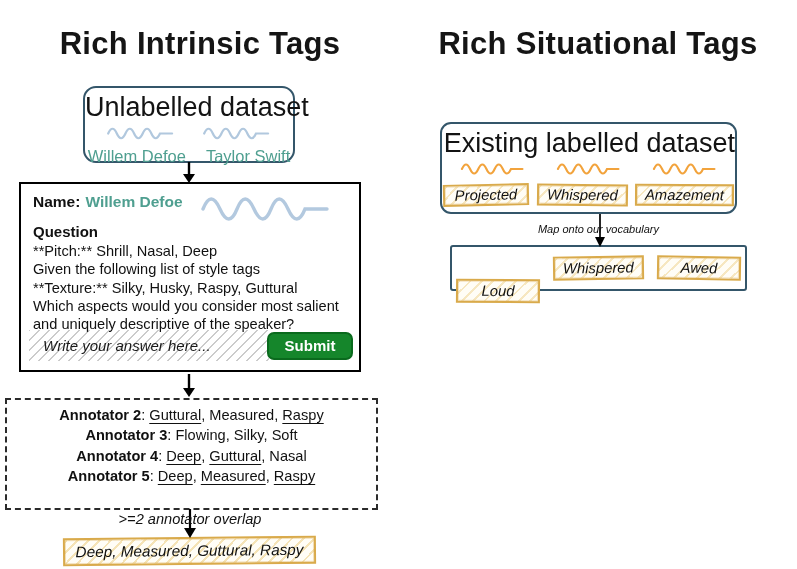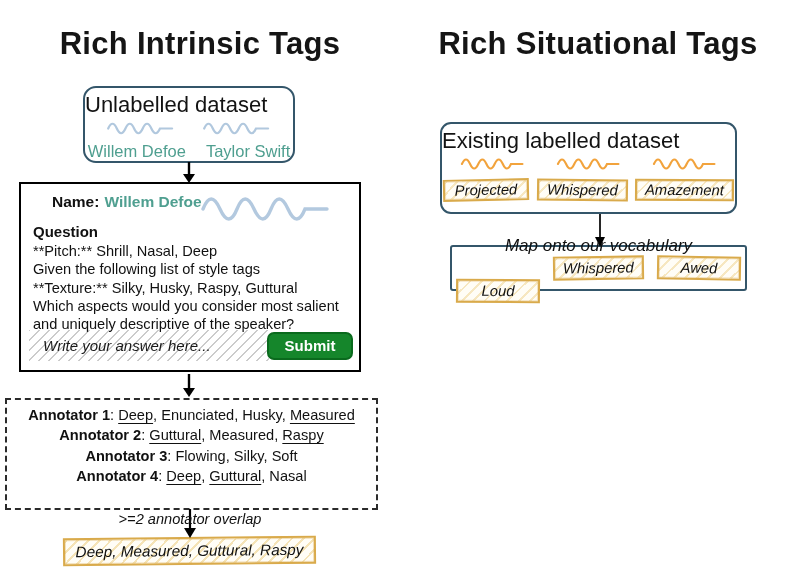--- a/index.html
+++ b/index.html
@@ -9,27 +9,27 @@
   }
   *{box-sizing:border-box;}
 
   .big-title{position:absolute;top:26px;font-size:31px;font-weight:bold;letter-spacing:.3px;text-align:center;color:#151515;}
   #title-left{left:8px;width:384px;}
   #title-right{left:402px;width:392px;}
 
   
   .round-box{position:absolute;border:2.5px solid #34566a;border-radius:13px;background:#fff;}
   #unlabelled-box{left:83px;top:86px;width:212px;height:77px;}
-  .box-title{text-align:left;font-size:22px;font-weight:500;margin-top:4px;white-space:nowrap;color:#131313;}
+  .box-title{text-align:right;font-size:27px;font-weight:500;margin-top:4px;white-space:nowrap;color:#131313;}
   .wave-row{display:flex;justify-content:center;align-items:center;gap:24px;margin-top:1px;}
   .name-row{display:flex;justify-content:center;gap:20px;font-size:16.5px;color:#4f9f90;margin-top:0;white-space:nowrap;}
 
   
   #question-box{position:absolute;left:19px;top:182px;width:342px;height:190px;border:2px solid #000;background:#fff;}
-  .q-name-row{position:absolute;left:12px;top:9px;font-size:15.5px;font-weight:bold;white-space:nowrap;margin-left:19px;}
+  .q-name-row{position:absolute;left:12px;top:9px;font-size:15.5px;font-weight:bold;white-space:nowrap;}
   .q-name-value{color:#4f9f90;margin-left:5px;}
   .q-wave{position:absolute;right:10px;top:3px;}
   .q-label{position:absolute;left:12px;top:39px;font-size:15px;font-weight:bold;}
   .q-lines{position:absolute;left:12px;top:58px;font-size:14.6px;line-height:18.3px;white-space:nowrap;}
   .q-answer{position:absolute;left:8px;top:146px;width:240px;height:31px;
     background:repeating-linear-gradient(135deg,rgba(70,70,70,.28) 0 1.4px,transparent 1.4px 7px);
     font-style:italic;font-size:15px;line-height:31px;padding-left:14px;white-space:nowrap;color:#1a1a1a;}
   .q-submit{position:absolute;left:246px;top:148px;width:86px;height:28px;background:#15862b;border:2px solid #0a6a1d;
     border-radius:7px;color:#fff;font-weight:bold;font-size:15px;text-align:center;line-height:24px;cursor:pointer;}
 
@@ -51,21 +51,21 @@
 
   
   #existing-box{left:440px;top:122px;width:297px;height:92px;border-radius:11px;}
   .tag-row{display:flex;justify-content:center;align-items:center;gap:8px;margin-top:2px;}
   .sketch-tag{border:2px solid #d9aa4b;background:#fffdf6 repeating-linear-gradient(135deg,rgba(233,196,106,.38) 0 2px,transparent 2px 8px);
     font-style:italic;font-size:14.8px;color:#111;padding:1px 8px;min-width:86px;text-align:center;white-space:nowrap;
     box-shadow:inset 0 0 0 1px rgba(217,170,75,.3);}
   .r1{transform:rotate(-1.2deg);} .r2{transform:rotate(.7deg);} .r3{transform:rotate(.4deg);}
   .r4{transform:rotate(.5deg);margin-top:45px;} .r5{transform:rotate(-.8deg);} .r6{transform:rotate(.9deg);}
 
-  #map-note{position:absolute;left:450px;top:236px;width:297px;text-align:center;font-style:italic;font-size:17px;z-index:2;}
+  #map-note{position:absolute;left:450px;top:223px;width:297px;text-align:center;font-style:italic;font-size:11px;z-index:2;}
   #vocab-box{position:absolute;left:450px;top:245px;width:297px;height:46px;border:2px solid #34566a;border-radius:3px;background:#fff;
     display:flex;justify-content:center;align-items:center;gap:13px;}
   #vocab-box .sketch-tag{padding:2px 8px;min-width:84px;}
 </style>
 </head>
 <body>
 
 <div id="canvas">
 
   <div class="big-title" id="title-right">Rich Situational Tags</div>
@@ -121,24 +121,24 @@
 
   <div class="arrow" style="left:182px;top:374px;">
     <svg width="14" height="23">
         <line x1="7" y1="0" x2="7" y2="15" stroke="#000" stroke-width="2.4"></line>
         <polygon points="1,14 13,14 7,23" fill="#000"></polygon>
       </svg>
   </div>
 
   <div id="annotator-box">
     <div>
-        <div class="ann-row"><span class="ann-label">Annotator 1</span>: <span class="u">Deep</span>, <span>Enunciated</span>, <span>Husky</span>, <span class="u">Measured</span></div>
         <div class="ann-row"><span class="ann-label">Annotator 2</span>: <span class="u">Guttural</span>, <span>Measured</span>, <span class="u">Raspy</span></div>
         <div class="ann-row"><span class="ann-label">Annotator 3</span>: <span>Flowing</span>, <span>Silky</span>, <span>Soft</span></div>
         <div class="ann-row"><span class="ann-label">Annotator 4</span>: <span class="u">Deep</span>, <span class="u">Guttural</span>, <span>Nasal</span></div>
+        <div class="ann-row"><span class="ann-label">Annotator 5</span>: <span class="u">Deep</span>, <span class="u">Measured</span>, <span class="u">Raspy</span></div>
       </div>
   </div>
 
   <div class="arrow" style="left:183px;top:509px;z-index:1;">
     <svg width="14" height="29">
         <line x1="7" y1="0" x2="7" y2="20" stroke="#000" stroke-width="2.2"></line>
         <polygon points="1,19 13,19 7,29" fill="#000"></polygon>
       </svg>
   </div>
   <div id="overlap-note">&gt;=2 annotator overlap</div>

